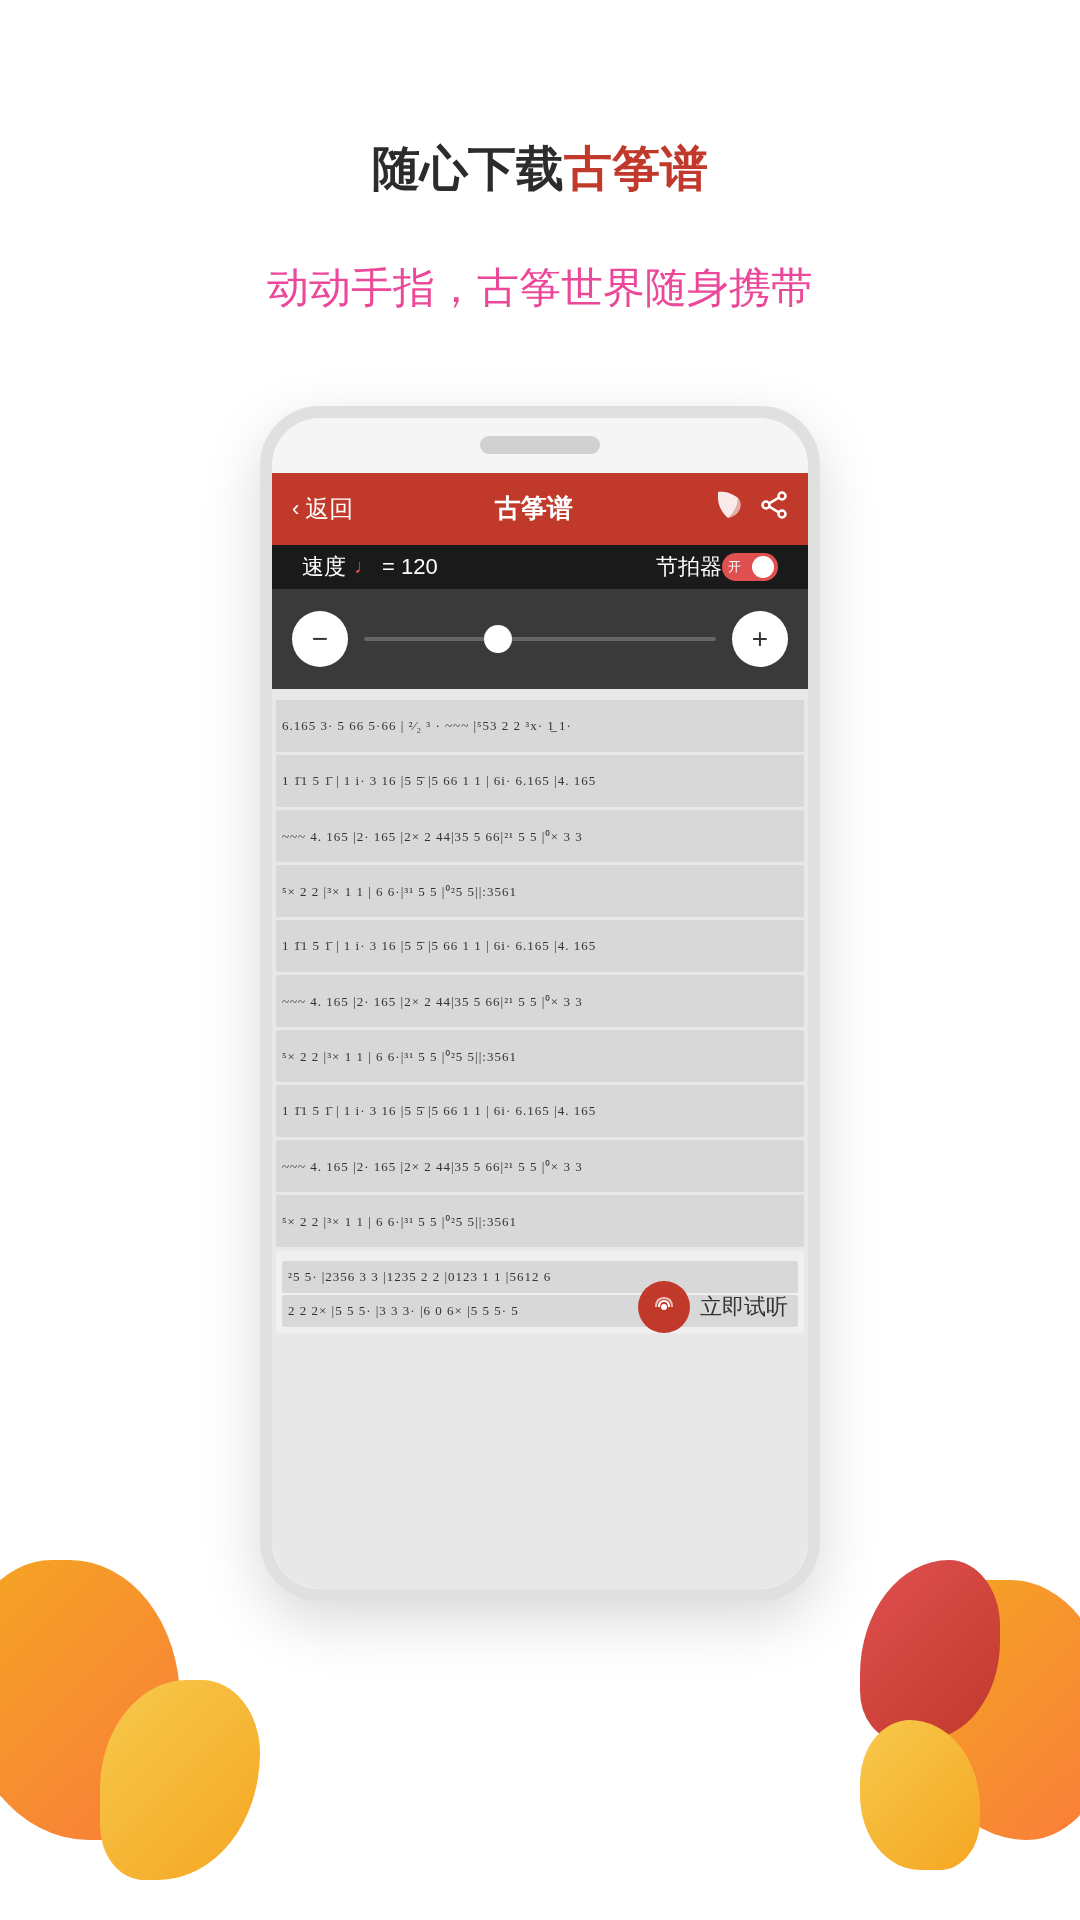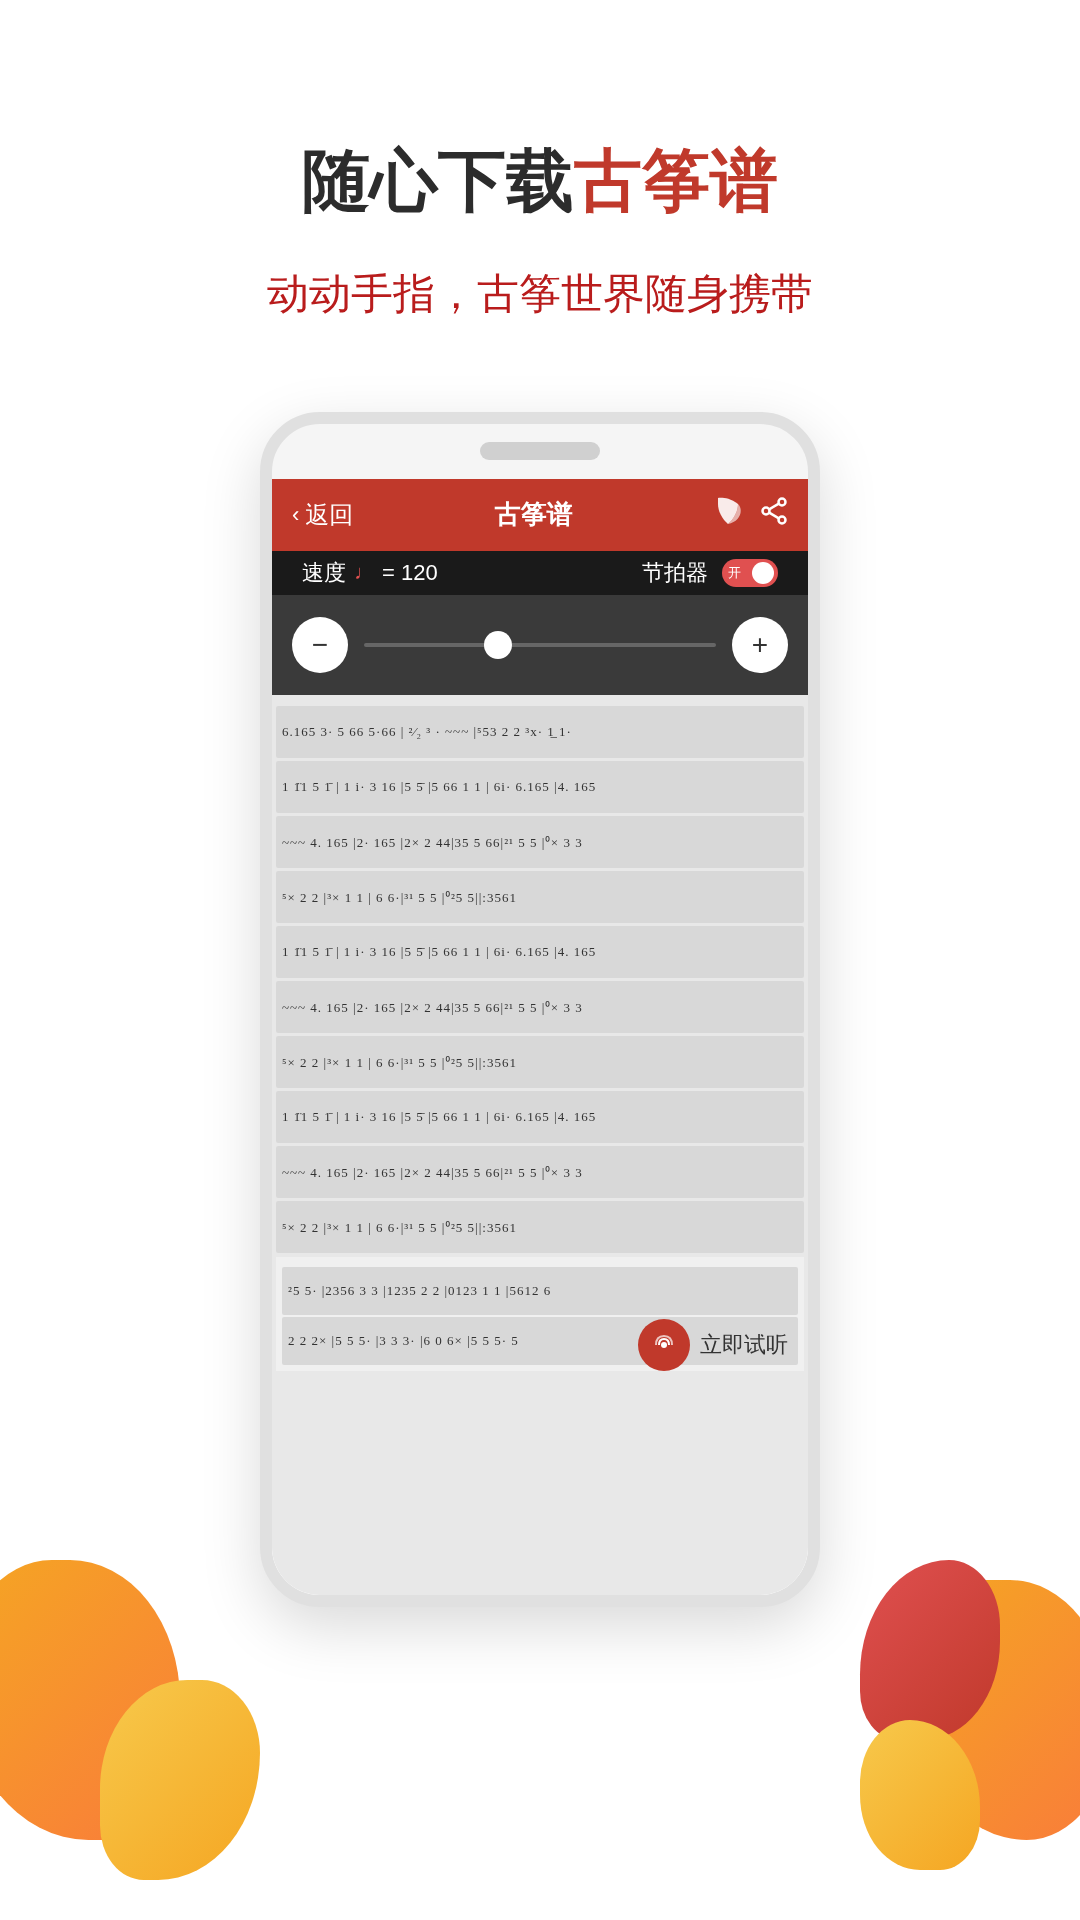--- a/index.html
+++ b/index.html
@@ -68,34 +68,34 @@
     
     .header-section {
       position: relative;
       z-index: 1;
       text-align: center;
       padding-top: 140px;
       padding-bottom: 60px;
     }
 
     .main-title {
-      font-size: 68px;
+      font-size: 48px;
       font-weight: 700;
       color: #2c2c2c;
       line-height: 1.2;
-      margin-bottom: 44px;
+      margin-bottom: 62px;
     }
 
     .main-title .accent {
       color: #c0392b;
     }
 
     .sub-title {
       font-size: 42px;
-      color: #b91c1c;
+      color: #ec4899;
       font-weight: 400;
     }
 
     
     .phone-container {
       position: relative;
       z-index: 1;
       display: flex;
       justify-content: center;
       align-items: flex-start;
@@ -179,21 +179,20 @@
     }
 
     .note-icon {
       color: #e05050;
       font-size: 20px;
     }
 
     .metronome-section {
       display: flex;
       align-items: center;
-      gap: 14px;
       font-size: 22px;
     }
 
     .toggle-switch {
       width: 56px;
       height: 28px;
       background: #e05050;
       border-radius: 14px;
       position: relative;
       display: flex;
@@ -292,21 +291,21 @@
       width: 52px;
       height: 52px;
       background: #c0392b;
       border-radius: 50%;
       display: flex;
       align-items: center;
       justify-content: center;
     }
 
     .bottom-music-line {
-      height: 48px;
+      height: 32px;
       background: #d8d8d8;
       margin: 2px 0;
       border-radius: 2px;
       display: flex;
       align-items: center;
       padding: 0 6px;
       overflow: hidden;
     }
 
   </style>

